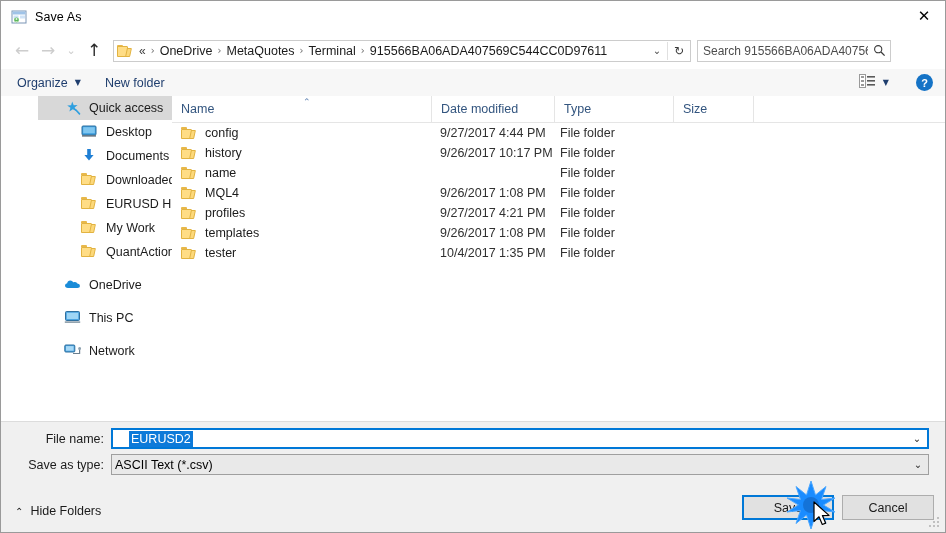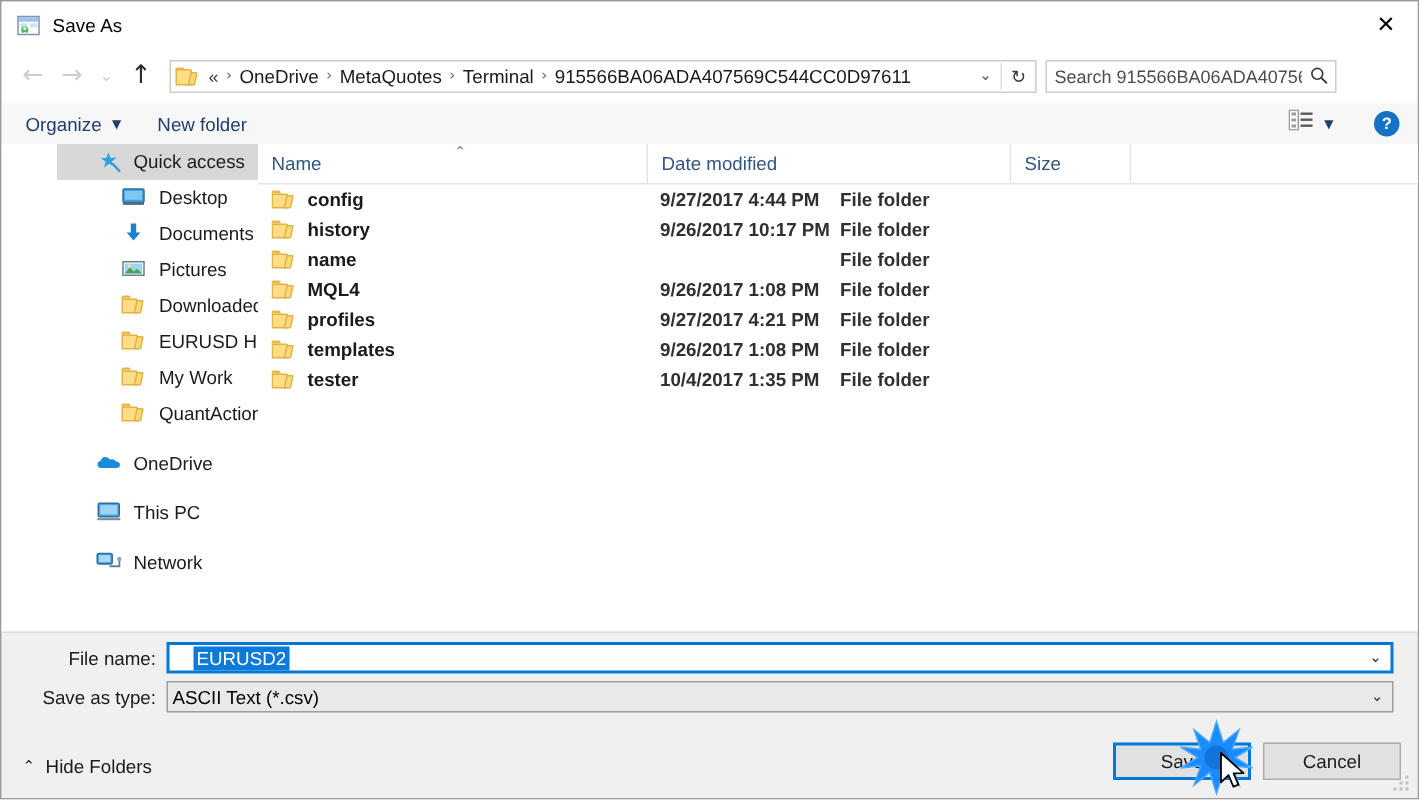--- a/index.html
+++ b/index.html
@@ -299,21 +299,20 @@
   }
   .fcell {
     position: absolute;
     top: 0; height: 20px;
     display: flex;
     align-items: center;
     font-size: 12.5px;
     color: #1b1b1b;
     white-space: nowrap;
     overflow: hidden;
-    font-weight: bold;
   }
   .fname { left: 9px; }
   .fdate { left: 268px; color: #303030; }
   .ftype { left: 388px; color: #303030; }
   .fsize { left: 510px; color: #303030; }
   .folder-ico {
     width: 16px; height: 14px;
     margin-right: 8px;
     flex: 0 0 auto;
     position: relative;
@@ -618,37 +617,20 @@
         </span>
         <span class="side-label">Documents</span>
         <span class="side-pin">
           <svg width="11" height="11" viewBox="0 0 11 11">
             <path d="M6.6 0.9 L10.1 4.4 L8.6 5.0 L6.2 8.0 L3.0 4.8 L6.0 2.4 Z" fill="#8a97a3"></path>
             <line x1="3.1" y1="7.9" x2="0.8" y2="10.2" stroke="#8a97a3" stroke-width="1.1"></line>
           </svg>
         </span>
       </div>
 
-      <div class="side-item lvl1">
-        <span class="side-ico">
-          <svg width="16" height="14" viewBox="0 0 16 14">
-            <rect x="1" y="2.5" width="14" height="9" fill="#ffffff" stroke="#6b7f8f" stroke-width="1"></rect>
-            <rect x="2.2" y="3.7" width="11.6" height="6.6" fill="#9fd4ef"></rect>
-            <path d="M2.2 10.3 L5.6 6.2 L8.2 9.0 L10.2 7.2 L13.8 10.3 Z" fill="#4e9f5f"></path>
-            <circle cx="5" cy="5.4" r="1.1" fill="#ffe98a"></circle>
-          </svg>
-        </span>
-        <span class="side-label">Pictures</span>
-        <span class="side-pin">
-          <svg width="11" height="11" viewBox="0 0 11 11">
-            <path d="M6.6 0.9 L10.1 4.4 L8.6 5.0 L6.2 8.0 L3.0 4.8 L6.0 2.4 Z" fill="#8a97a3"></path>
-            <line x1="3.1" y1="7.9" x2="0.8" y2="10.2" stroke="#8a97a3" stroke-width="1.1"></line>
-          </svg>
-        </span>
-      </div>
 
       <div class="side-item lvl1">
         <span class="side-ico">
           <span class="fg">
               <span class="tab"></span>
               <span class="body"></span>
               <span class="flap"></span>
             </span>
         </span>
         <span class="side-label">Downloaded</span>
@@ -727,20 +709,23 @@
     </div>
 
     <div class="filepane">
       <div class="colheader">
         <div class="colh" style="left:0; width:259px;">
           <span>Name</span>
           <span class="sortcaret">⌃</span>
         </div>
         <div class="colh" style="left:259px; width:123px;">
           <span>Date modified</span>
+        </div>
+        <div class="colh" style="left:382px; width:119px;">
+          <span>Type</span>
         </div>
         <div class="colh" style="left:501px; width:80px;">
           <span>Size</span>
         </div>
         <div class="colh" style="left:581px; width:194px; border-left:1px solid #e5e5e5;"></div>
       </div>
 
       <div class="rows">
         <div class="frow">
           <div class="fcell fname">

